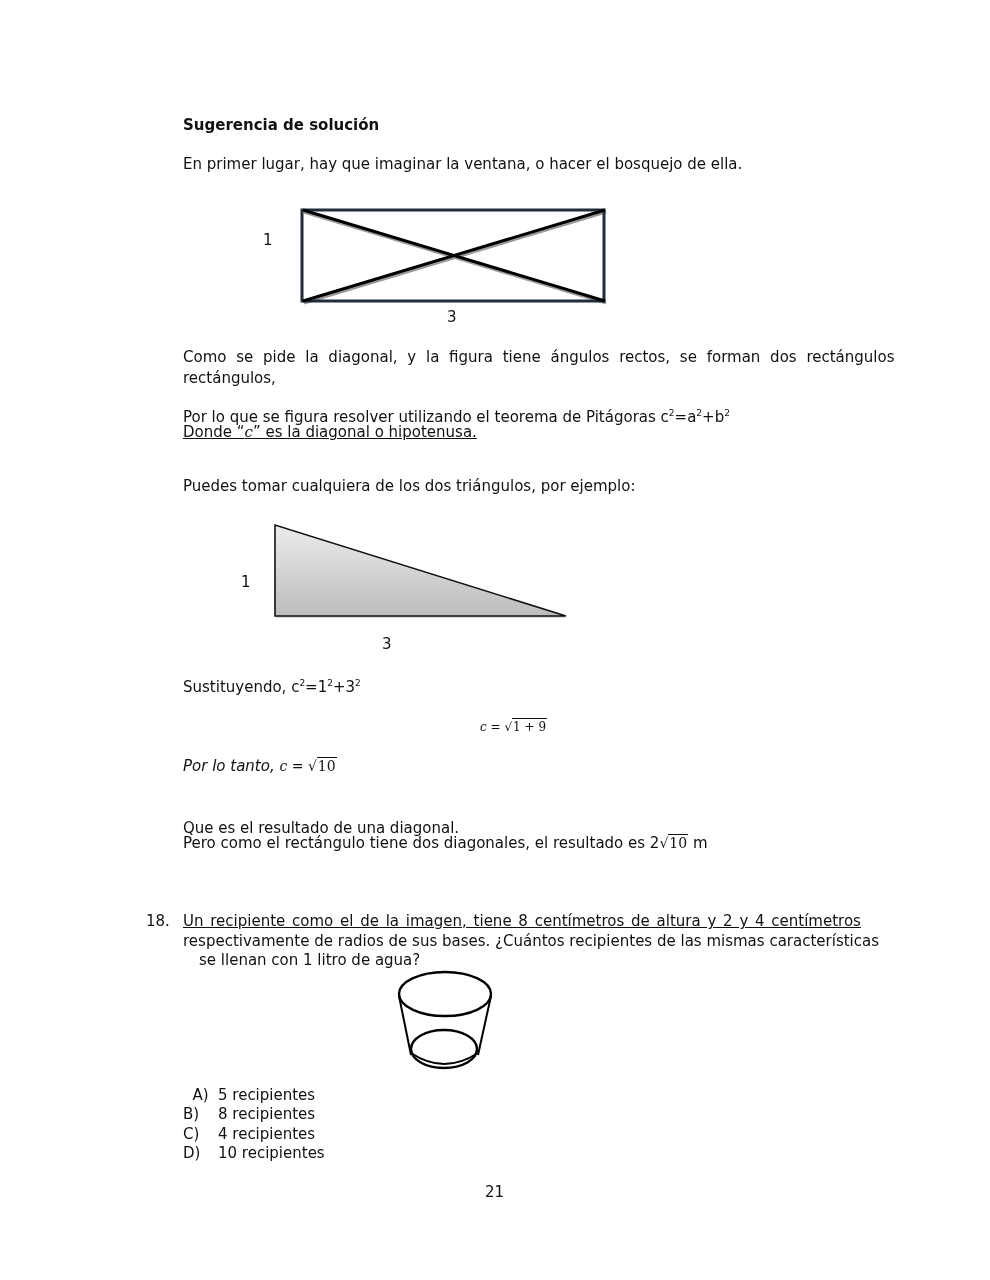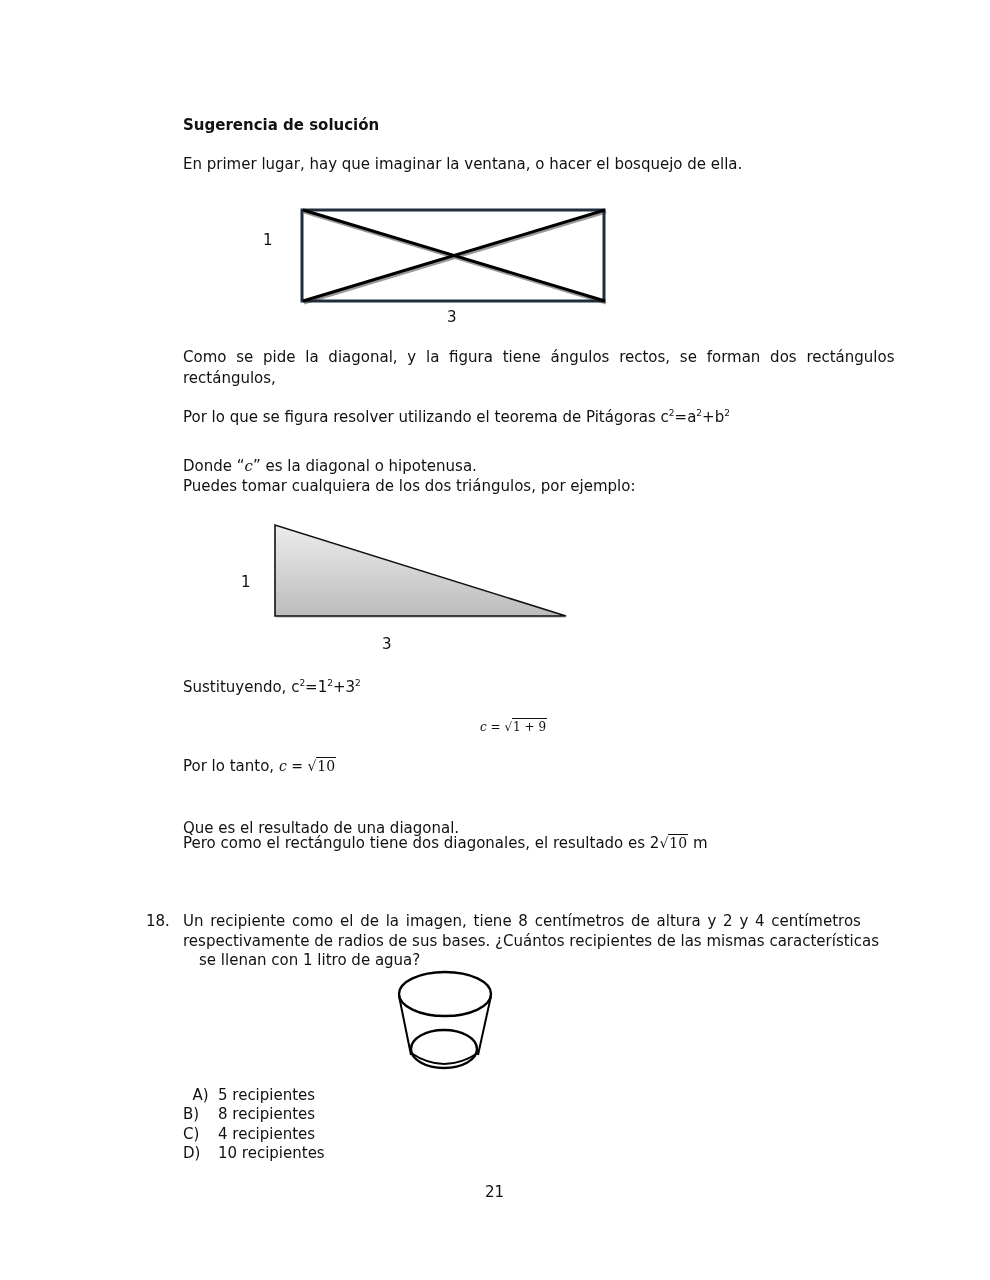--- a/index.html
+++ b/index.html
@@ -36,21 +36,21 @@
 
 <div class="abs" style="left:183px; top:347px; width:669px; display:flex; justify-content:space-between;">
   <span style="word-spacing:5px;">Como se pide la diagonal, y la figura tiene ángulos rectos, se forman dos rectángulos</span>
 </div>
 <div class="abs" style="left:183px; top:368px;">rectángulos,</div>
 
 <div class="abs" style="left:183px; top:407px;">
   <span>Por lo que se figura resolver utilizando el teorema de Pitágoras c</span><sup>2</sup><span>=a</span><sup>2</sup><span>+b</span><sup>2</sup>
 </div>
 
-<div class="abs" style="left:183px; top:456px;">
+<div class="abs" style="left:183px; top:422px;text-decoration:underline;">
   <span>Donde “</span><span class="math">c</span><span>” es la diagonal o hipotenusa.</span>
 </div>
 
 <div class="abs" style="left:183px; top:476px;">Puedes tomar cualquiera de los dos triángulos, por ejemplo:</div>
 
 <div>
   <svg class="svgfig" style="left:268px; top:520px;" width="304" height="102" viewBox="0 0 304 102">
     <defs>
       <linearGradient id="triGrad" x1="0" y1="0" x2="0" y2="1">
         <stop offset="0" stop-color="#ececec"></stop>
@@ -66,33 +66,33 @@
 
 <div class="abs" style="left:183px; top:677px;">
   <span>Sustituyendo, c</span><sup>2</sup><span>=1</span><sup>2</sup><span>+3</span><sup>2</sup>
 </div>
 
 <div class="abs" style="left:480px; top:717px; font-size:12px;">
   <span class="math">c</span><span class="mathup" style="white-space:pre;"> = </span><span class="rad">√</span><span class="sqrt">1 + 9</span>
 </div>
 
 <div class="abs" style="left:183px; top:756px;">
-  <span style="white-space:pre;">Por lo tanto, </span><span class="math" style="font-size:14px;">c</span><span class="mathup" style="white-space:pre; font-size:14px;"> = </span><span class="rad" style="font-size:14px;">√</span><span class="sqrt" style="font-size:14px;">10</span>
+  <span style="white-space:pre;font-style:italic;">Por lo tanto, </span><span class="math" style="font-size:14px;">c</span><span class="mathup" style="white-space:pre; font-size:14px;"> = </span><span class="rad" style="font-size:14px;">√</span><span class="sqrt" style="font-size:14px;">10</span>
 </div>
 
 <div class="abs" style="left:183px; top:794px;margin-top:24px;">Que es el resultado de una diagonal.</div>
 
 <div class="abs" style="left:183px; top:833px;">
   <span>Pero como el rectángulo tiene dos diagonales, el resultado es 2</span><span class="rad" style="font-size:14px;">√</span><span class="sqrt" style="font-size:14px;">10</span><span style="white-space:pre;"> m</span>
 </div>
 
 <div>
   <div class="abs" style="left:146px; top:911px;">18.</div>
   <div class="abs" style="left:183px; top:911px; width:669px; display:flex; justify-content:space-between;">
-    <span style="word-spacing:2px;">Un recipiente como el de la imagen, tiene 8 centímetros de altura y 2 y 4 centímetros</span>
+    <span style="word-spacing:2px;text-decoration:underline;">Un recipiente como el de la imagen, tiene 8 centímetros de altura y 2 y 4 centímetros</span>
   </div>
   <div class="abs" style="left:183px; top:931px; width:669px;">respectivamente de radios de sus bases. ¿Cuántos recipientes de las mismas características</div>
   <div class="abs" style="left:183px; top:950px;margin-left:16px;">se llenan con 1 litro de agua?</div>
 
   <svg class="svgfig" style="left:394px; top:968px;" width="102" height="104" viewBox="0 0 102 104">
     <ellipse cx="51" cy="26" rx="46" ry="22" fill="none" stroke="#000" stroke-width="2.4"></ellipse>
     <line x1="5" y1="28" x2="17" y2="87" stroke="#000" stroke-width="2"></line>
     <line x1="97" y1="28" x2="84" y2="87" stroke="#000" stroke-width="2"></line>
     <ellipse cx="50" cy="81" rx="33" ry="19" fill="none" stroke="#000" stroke-width="2.4"></ellipse>
     <path d="M17,85 Q50,107 84,85" fill="none" stroke="#000" stroke-width="2"></path>

